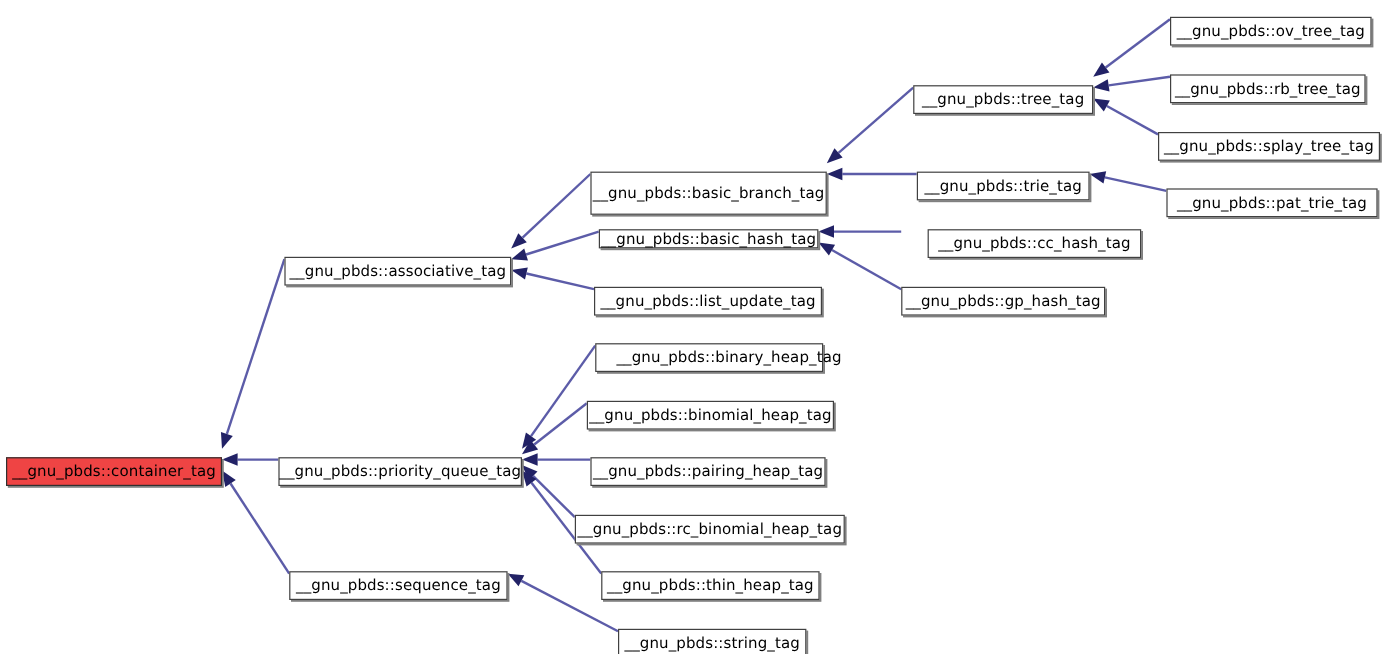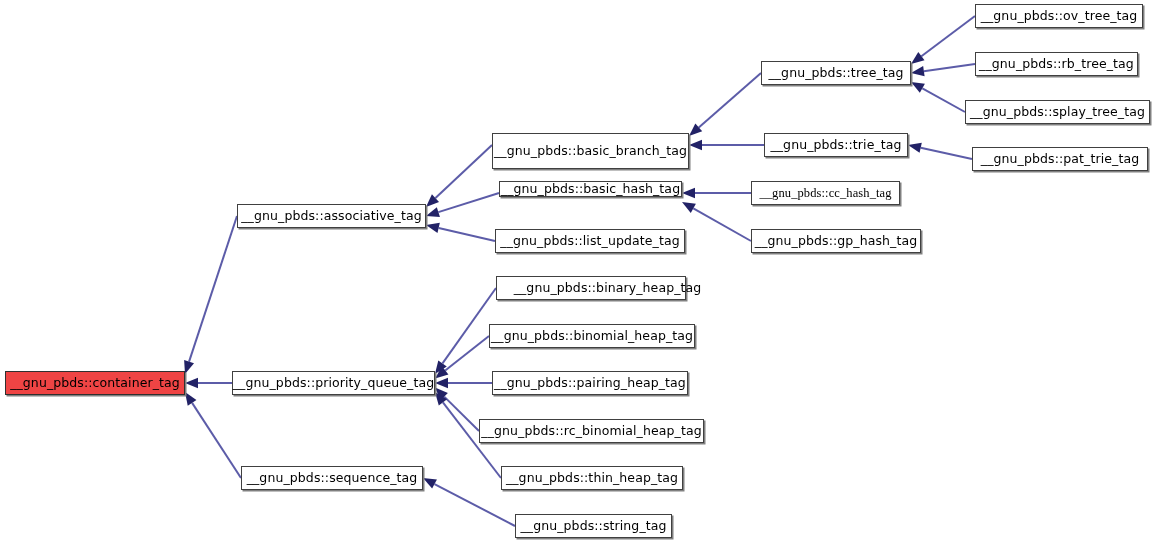--- a/index.html
+++ b/index.html
@@ -32,20 +32,21 @@
     background: #ffffff;
     color: #000000;
     font-size: 12.5px;
     line-height: 1;
     display: flex;
     align-items: center;
     justify-content: center;
     white-space: nowrap;
     box-shadow: 1.5px 1.5px 0 0 #808080;
     letter-spacing: 0.1px;
+    margin-top: 10px;
   }
   .node.highlight {
     background: #ef4444;
     border-color: #303030;
   }
   .node-label {
     display: block;
     padding: 0 6px;
     text-align: center;
   }
@@ -117,21 +118,21 @@
       </div>
       <div class="node" id="node-list_update_tag" style="left: 495px; top: 229px; width: 190px; height: 24px;">
         <span class="node-label">__gnu_pbds::list_update_tag</span>
       </div>
       <div class="node" id="node-tree_tag" style="left: 761px; top: 61px; width: 150px; height: 24px;">
         <span class="node-label">__gnu_pbds::tree_tag</span>
       </div>
       <div class="node" id="node-trie_tag" style="left: 764px; top: 133px; width: 144px; height: 24px;">
         <span class="node-label">__gnu_pbds::trie_tag</span>
       </div>
-      <div class="node" id="node-cc_hash_tag" style="left: 751px; top: 181px; width: 149px; height: 24px; font-family: Liberation Serif, serif;">
+      <div class="node" id="node-cc_hash_tag" style="left: 773px; top: 181px; width: 178px; height: 24px;">
         <span class="node-label">__gnu_pbds::cc_hash_tag</span>
       </div>
       <div class="node" id="node-gp_hash_tag" style="left: 751px; top: 229px; width: 170px; height: 24px;">
         <span class="node-label">__gnu_pbds::gp_hash_tag</span>
       </div>
       <div class="node" id="node-ov_tree_tag" style="left: 975px; top: 4px; width: 168px; height: 24px;">
         <span class="node-label">__gnu_pbds::ov_tree_tag</span>
       </div>
       <div class="node" id="node-rb_tree_tag" style="left: 975px; top: 52px; width: 163px; height: 24px;">
         <span class="node-label">__gnu_pbds::rb_tree_tag</span>

